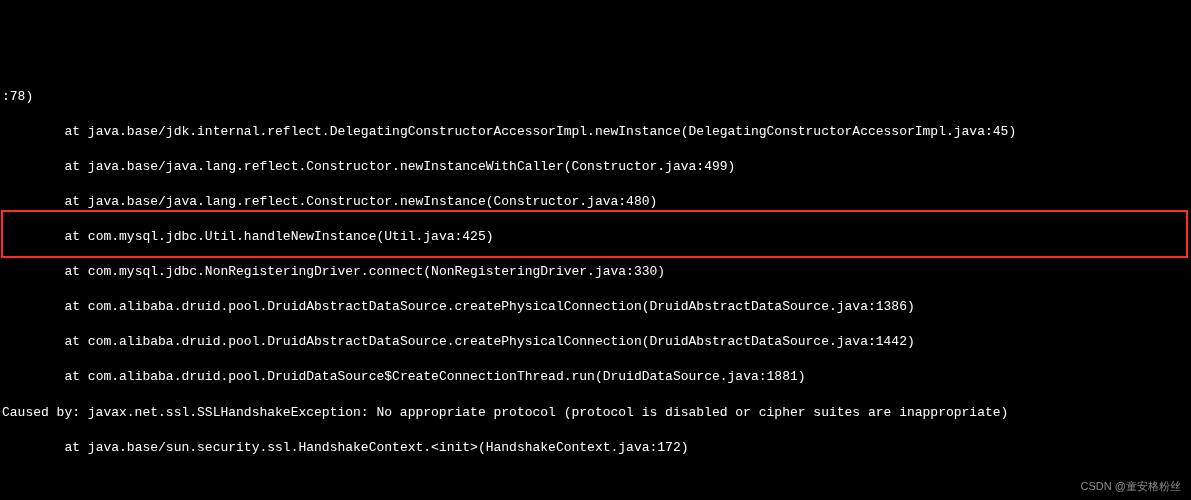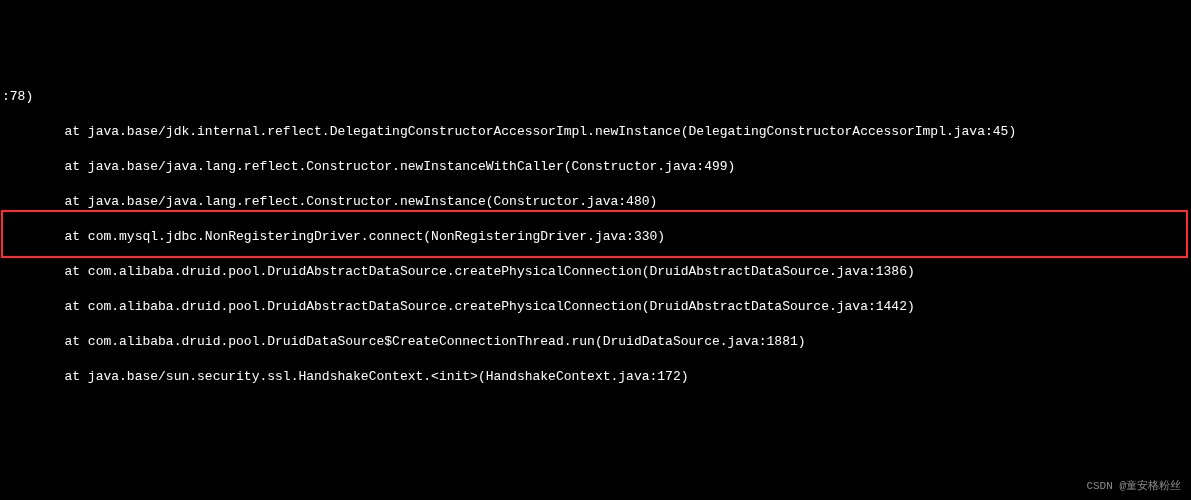--- a/index.html
+++ b/index.html
@@ -28,39 +28,41 @@
     top: 210px;
     width: 1187px;
     height: 48px;
     pointer-events: none;
   }
   .watermark {
     position: absolute;
     right: 10px;
     bottom: 6px;
     color: #b0b0b0;
-    font-family: Liberation Mono, monospace;
+    font-family: Liberation Sans, sans-serif;
     font-size: 11px;
     opacity: 0.8;
   }
 </style>
 </head>
 <body>
 
 
 
 <div class="terminal">
 <span class="line">:78)</span>
 <span class="line">        at java.base/jdk.internal.reflect.DelegatingConstructorAccessorImpl.newInstance(DelegatingConstructorAccessorImpl.java:45)</span>
 <span class="line">        at java.base/java.lang.reflect.Constructor.newInstanceWithCaller(Constructor.java:499)</span>
 <span class="line">        at java.base/java.lang.reflect.Constructor.newInstance(Constructor.java:480)</span>
+<span class="line">        at com.mysql.jdbc.Util.handleNewInstance(Util.java:425)</span>
 <span class="line">        at com.mysql.jdbc.NonRegisteringDriver.connect(NonRegisteringDriver.java:330)</span>
 <span class="line">        at com.alibaba.druid.pool.DruidAbstractDataSource.createPhysicalConnection(DruidAbstractDataSource.java:1386)</span>
 <span class="line">        at com.alibaba.druid.pool.DruidAbstractDataSource.createPhysicalConnection(DruidAbstractDataSource.java:1442)</span>
 <span class="line">        at com.alibaba.druid.pool.DruidDataSource$CreateConnectionThread.run(DruidDataSource.java:1881)</span>
+<span class="line">Caused by: javax.net.ssl.SSLHandshakeException: No appropriate protocol (protocol is disabled or cipher suites are inappropriate)</span>
 <span class="line">        at java.base/sun.security.ssl.HandshakeContext.&lt;init&gt;(HandshakeContext.java:172)</span>
 
 
 
 
 
 
 
 </div>
 

